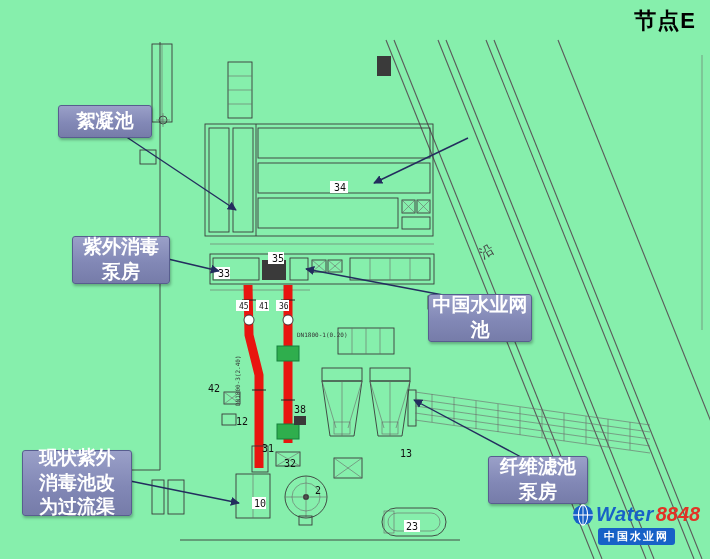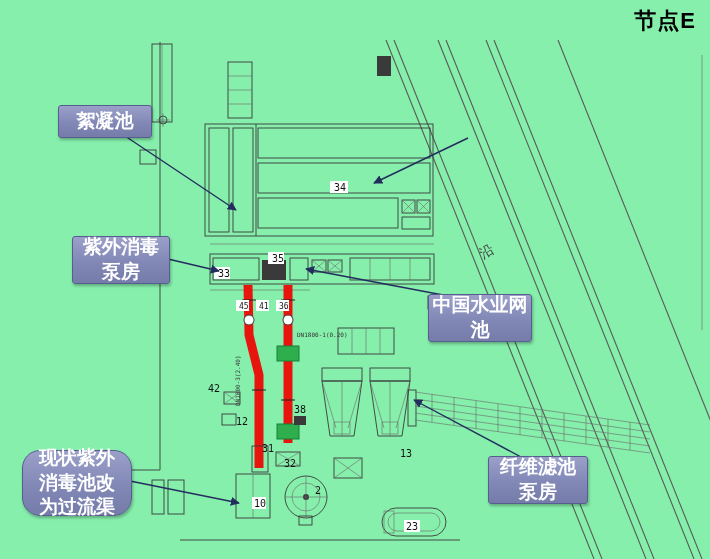--- a/index.html
+++ b/index.html
@@ -269,20 +269,33 @@
       <line class="leader" x1="130" y1="481" x2="239" y2="503" marker-end="url(#arr)"></line>
       <line class="leader" x1="521" y1="457" x2="414" y2="400" marker-end="url(#arr)"></line>
     </g>
   </svg>
 
   <div class="callout" style="left:58px;top:105px;width:92px;height:31px;">絮凝池</div>
   <div class="callout" style="left:72px;top:236px;width:96px;height:46px;">紫外消毒
 泵房</div>
   <div class="callout" style="left:428px;top:294px;width:102px;height:46px;">中国水业网
 池</div>
-  <div class="callout" style="left:22px;top:450px;width:108px;height:64px;border-radius:18px;">现状紫外
+  <div class="callout" style="left:22px;top:450px;width:108px;height:64px;">现状紫外
 消毒池改
 为过流渠</div>
   <div class="callout" style="left:488px;top:456px;width:98px;height:46px;">纤维滤池
 泵房</div>
 
+  <div class="watermark">
+    <div class="wm-row">
+      <svg class="globe" viewBox="0 0 24 24">
+        <circle cx="12" cy="12" r="11" fill="#1761c7"></circle>
+        <ellipse cx="12" cy="12" rx="5" ry="11" fill="none" stroke="#ffffff" stroke-width="1.2"></ellipse>
+        <line x1="1" y1="12" x2="23" y2="12" stroke="#ffffff" stroke-width="1.2"></line>
+        <line x1="12" y1="1" x2="12" y2="23" stroke="#ffffff" stroke-width="1"></line>
+      </svg>
+      <span class="wm-water">Water</span>
+        <span class="wm-8848">8848</span>
+    </div>
+    <div class="wm-site">中国水业网</div>
+  </div>
 
 </div>
 
 </body></html>

